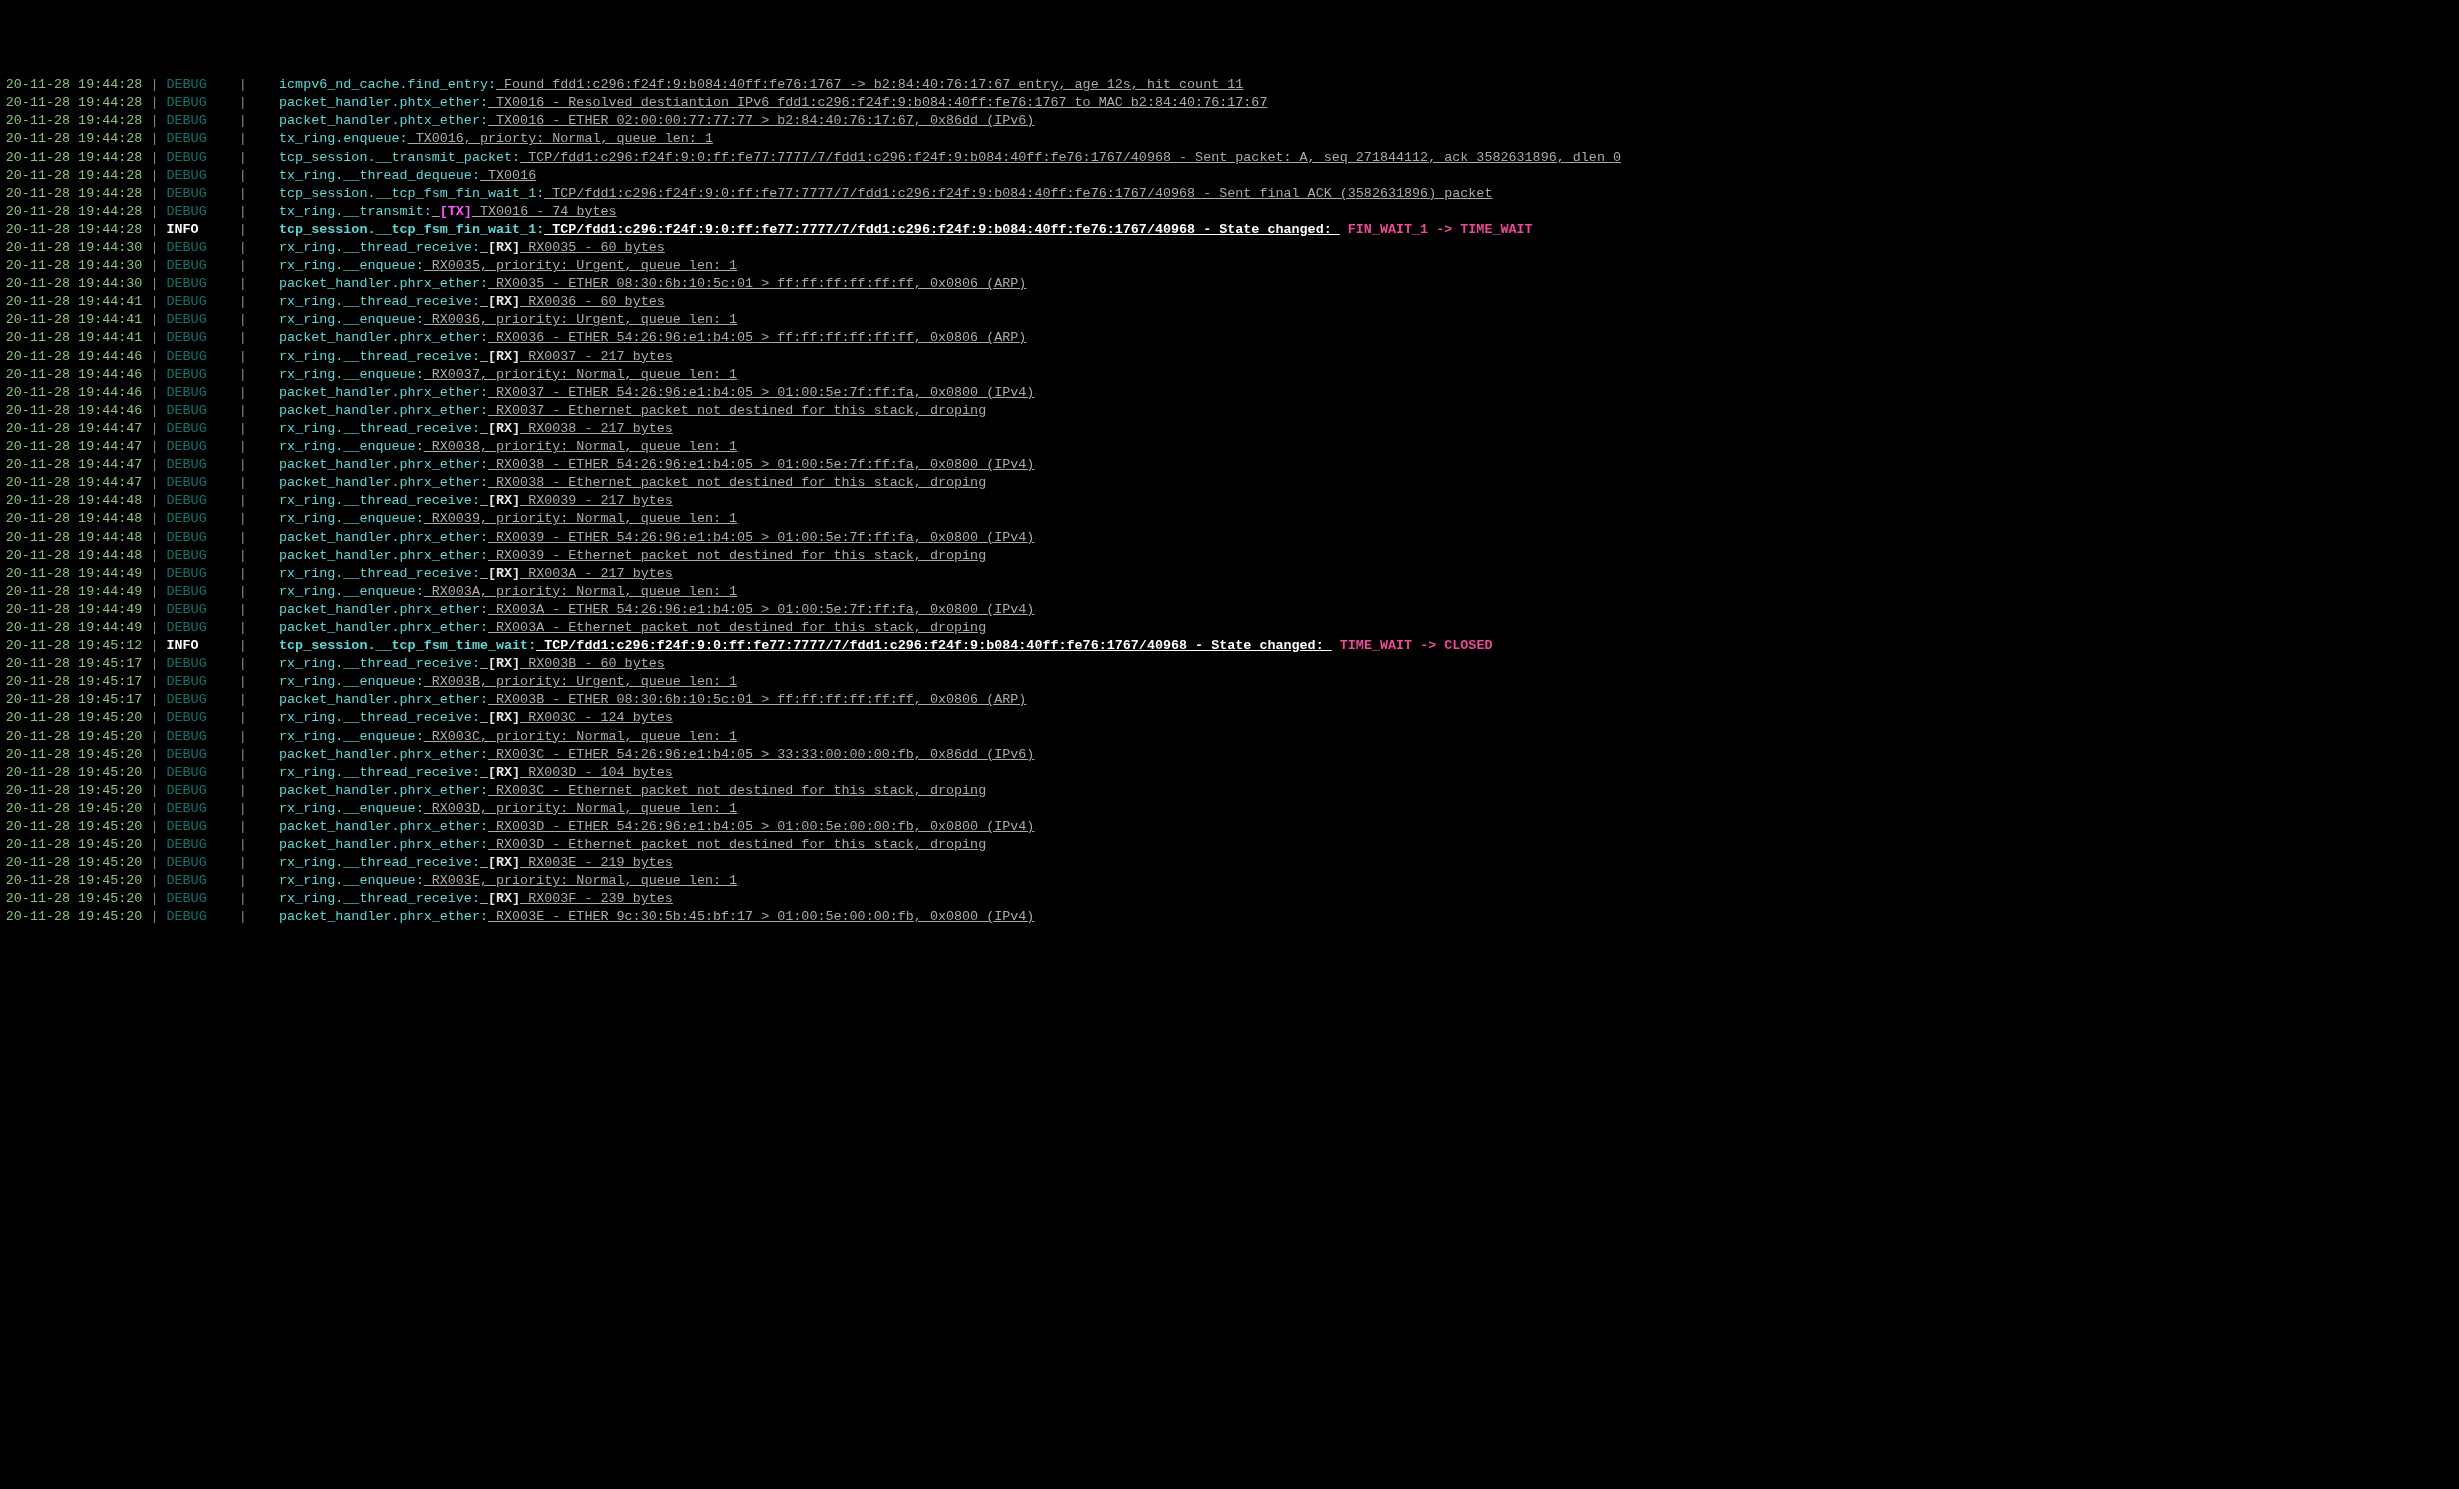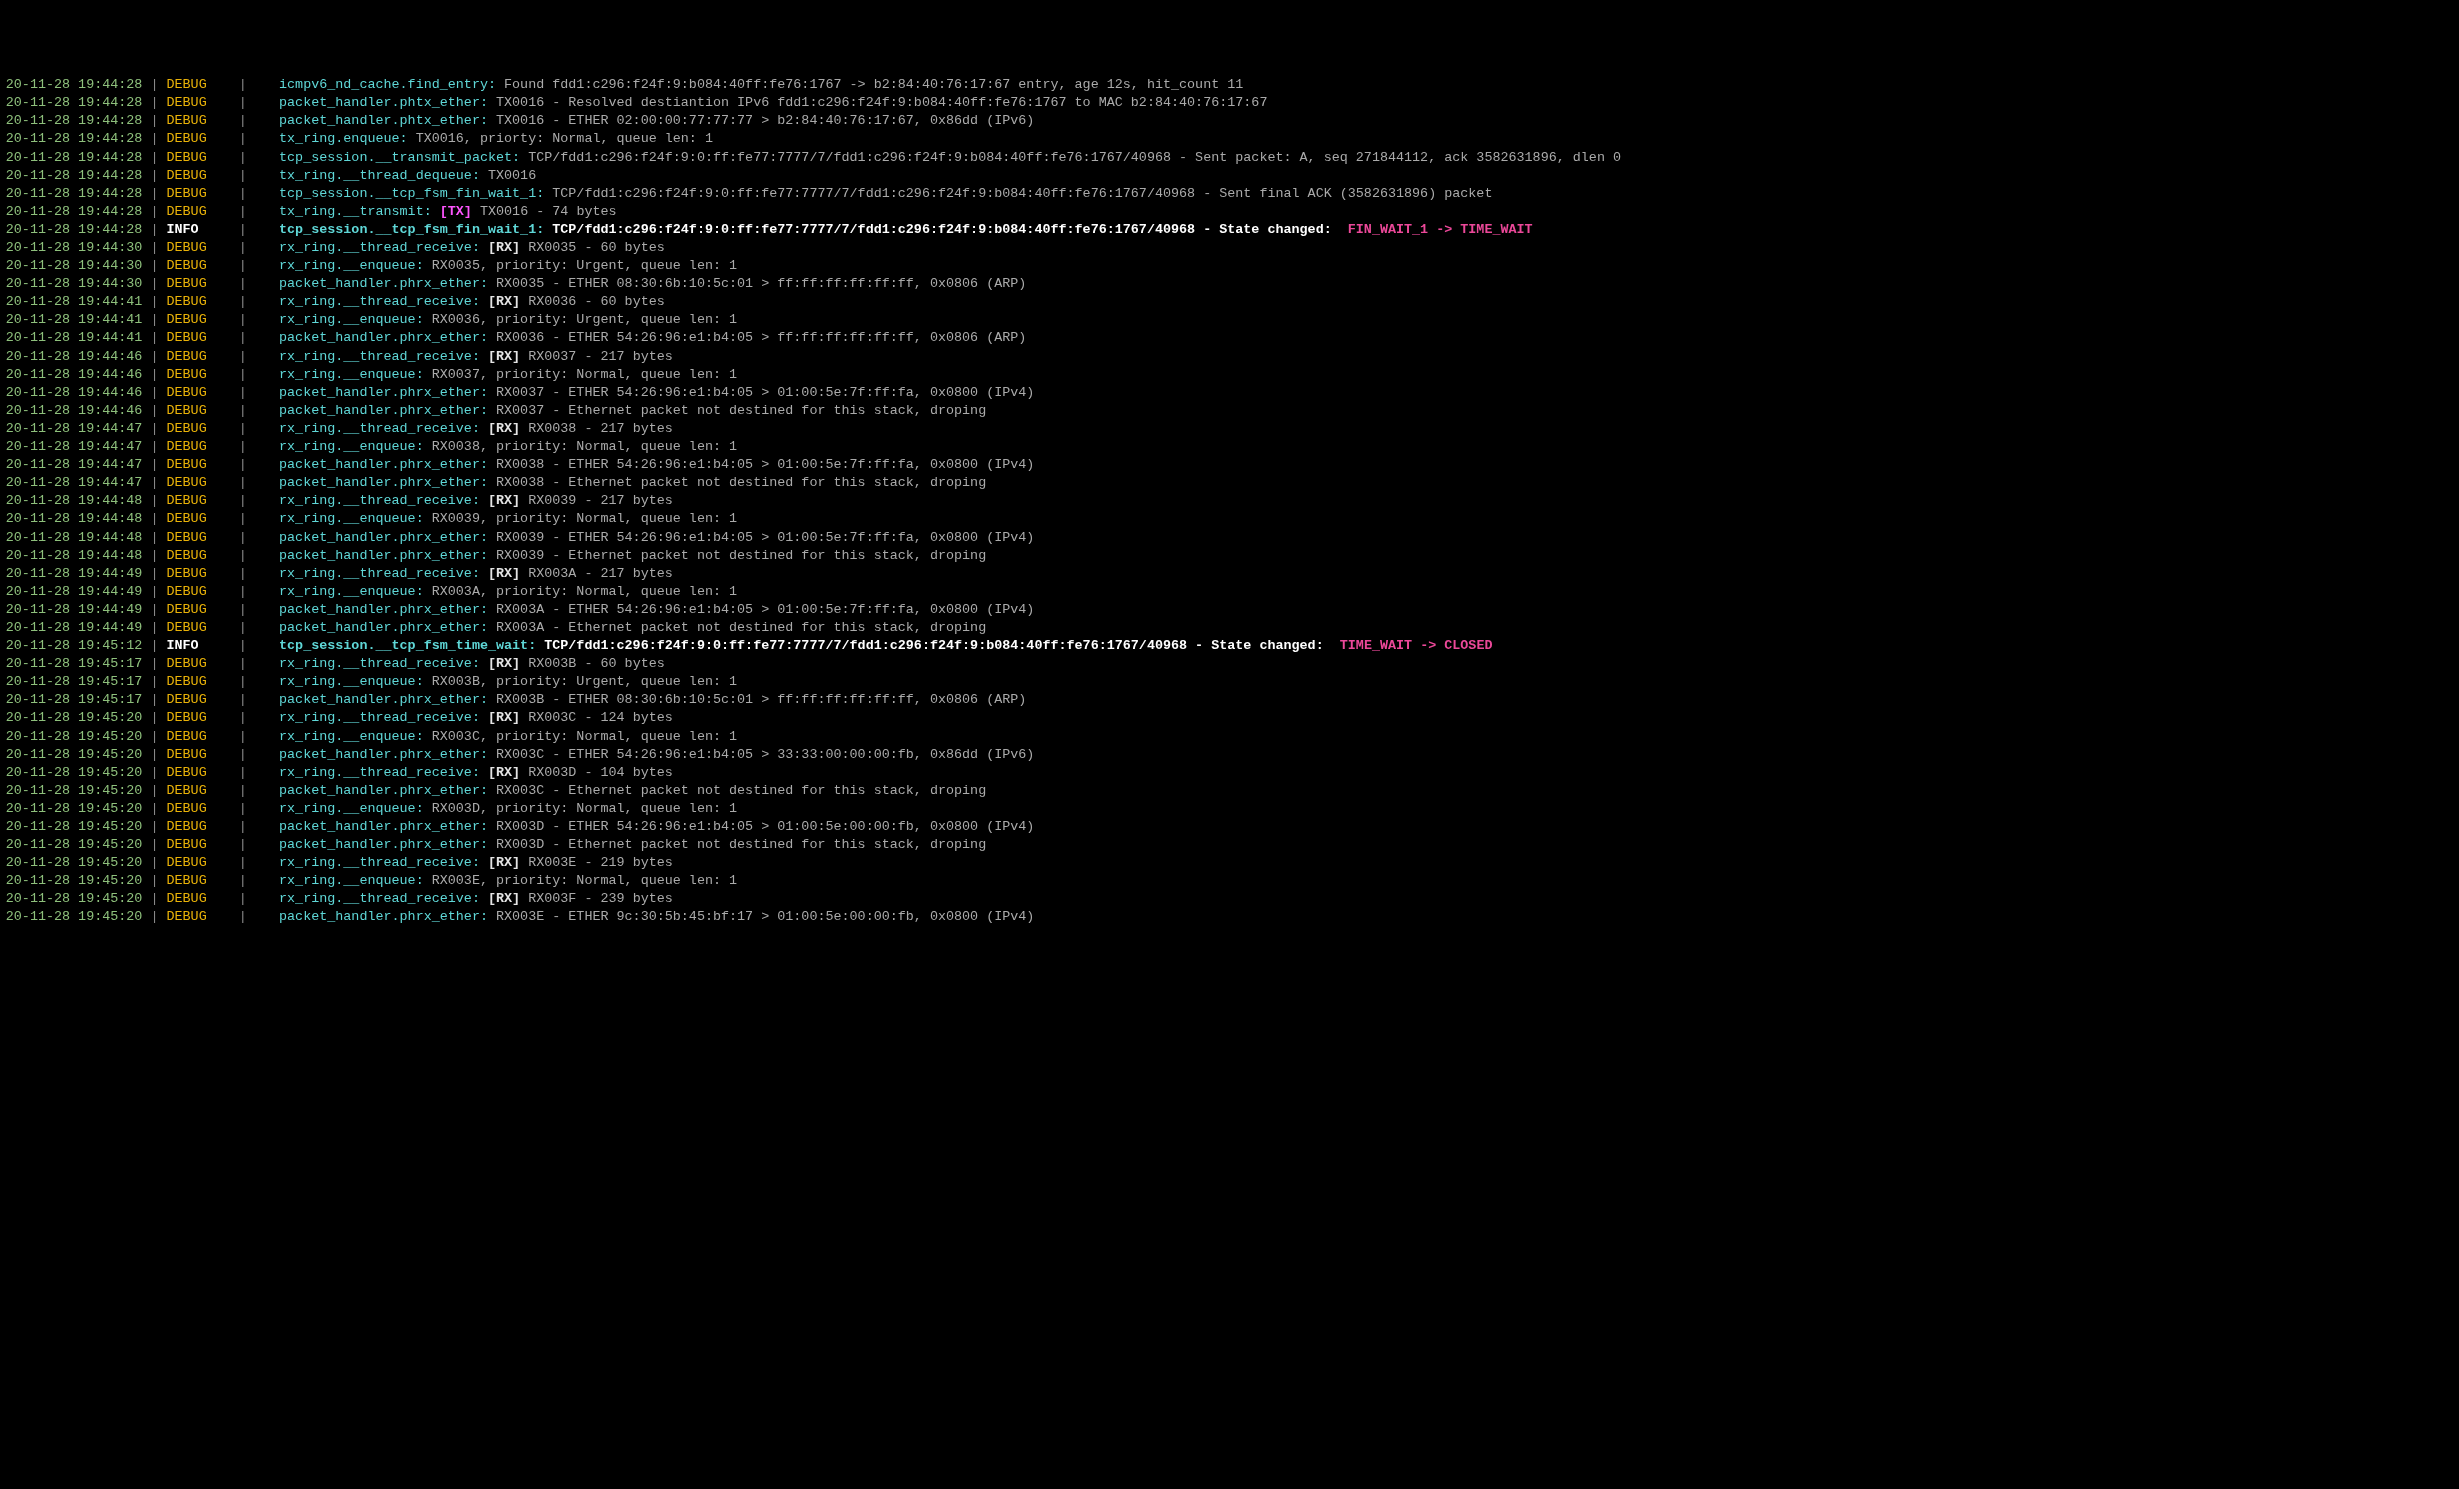--- a/index.html
+++ b/index.html
@@ -9,25 +9,25 @@
     font-size: 13.4px;
     line-height: 1.35;
     margin: 0;
     padding: 3.8px 5.8px;
     white-space: pre-wrap;
     word-break: break-all;
   }
   .line { display: block; }
   .ts { color: #8ec07c; text-align: right; }      
   .sep { color: #888888; }     
-  .lvl { color: #eab308; }
+  .lvl { color: #0f766e; }
   .lvl-info { color: #ffffff; font-weight: bold; }
   .src { color: #5fd7d7; margin-top: 20px; }     
   .src-info { color: #5fd7d7; font-weight: bold; }
-  .msg { color: #aaaaaa; }
+  .msg { color: #aaaaaa; text-decoration: underline; }
   .msg-info { color: #ffffff; font-weight: bold; }
   .rx { color: #e5e5e5; font-weight: bold; }
   .tx { color: #ff55ff; font-weight: bold; text-align: right; }
   .state { color: #d7af5f; }   
   .state-info { color: #ec4899; font-weight: bold; }
 </style>
 </head>
 <body>
 
 

